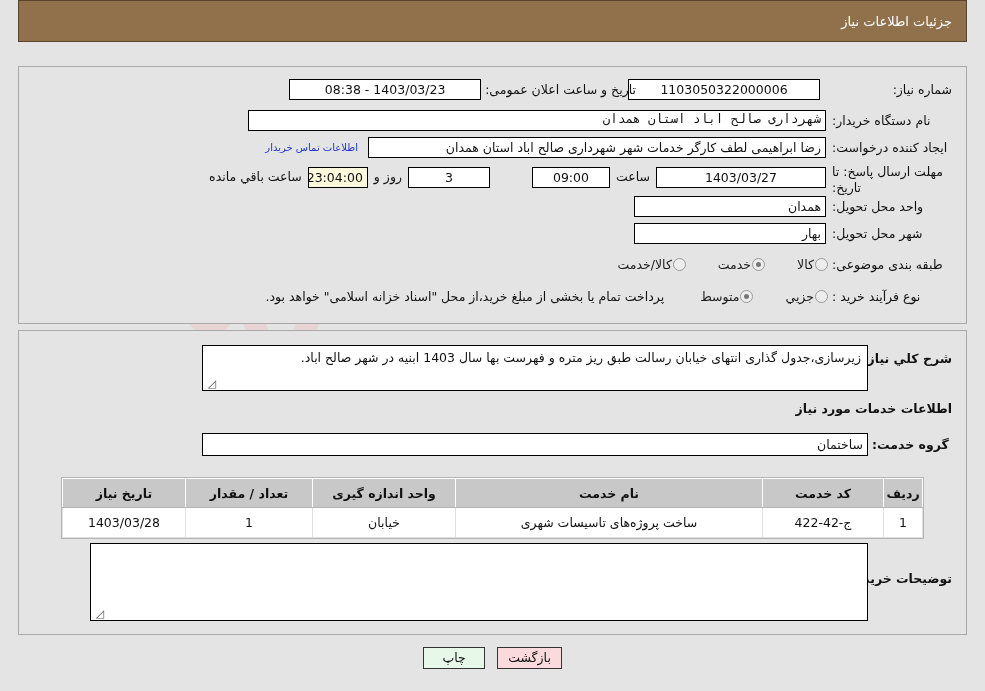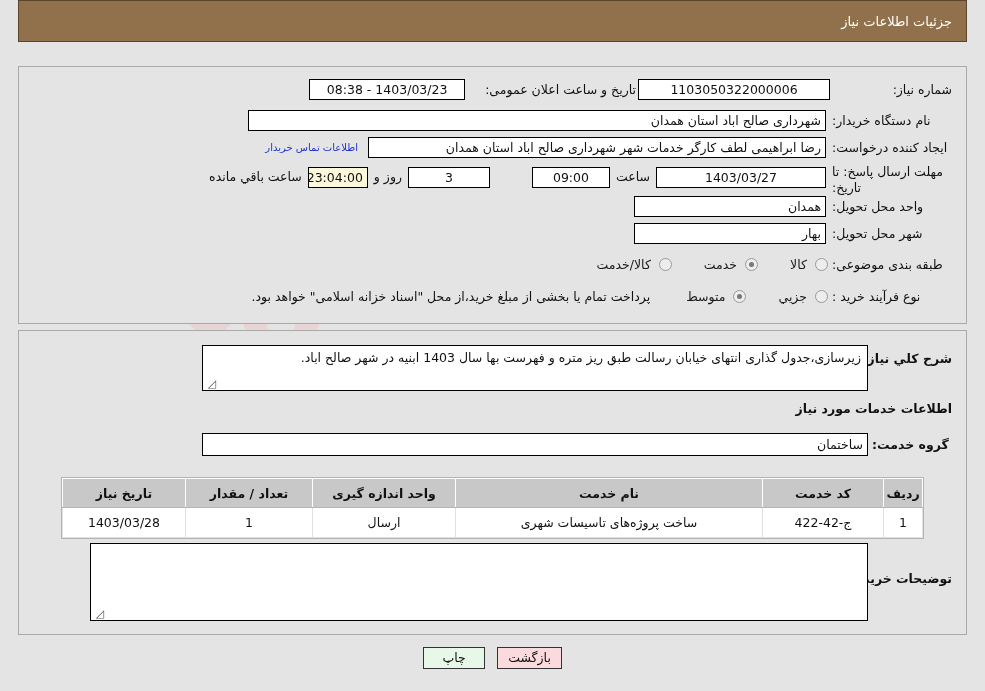--- a/index.html
+++ b/index.html
@@ -159,21 +159,21 @@
     background: #777;
   }
   .radio-group {
     display: flex;
     align-items: center;
     gap: 6px;
   }
   .radio-item {
     display: flex;
     align-items: center;
-    gap: 8px;
+    gap: 1px;
     margin-left: 26px;
   }
   .radio-item span { font-size: 12.5px; }
 
   
   .tarea {
     background: #ffffff;
     border: 1px solid #000;
     box-sizing: border-box;
     padding: 4px 6px;
@@ -263,30 +263,30 @@
 </div>
 
 <div class="header-bar">
   <div class="header-title">جزئیات اطلاعات نیاز</div>
 </div>
 
 <div class="panel panel-top">
 
   <div class="frm-row" style="top:12px; right:14px;">
     <div class="lbl" style="width:120px;text-align:right;">شماره نیاز:</div>
-    <div class="txtbox" style="width:192px; margin-right:2px;">1103050322000006</div>
+    <div class="txtbox" style="width:192px; margin-right:12px;">1103050322000006</div>
   </div>
   <div class="frm-row" style="top:12px; right:330px;">
     <div class="lbl">تاریخ و ساعت اعلان عمومی:</div>
-    <div class="txtbox" style="width:156px; margin-right:20px;">1403/03/23 - 08:38</div>
+    <div class="txtbox" style="width:192px; margin-right:4px;">1403/03/23 - 08:38</div>
   </div>
 
   <div class="frm-row" style="top:43px; right:14px;">
     <div class="lbl" style="width:120px;">نام دستگاه خریدار:</div>
-    <div class="txtbox ta-right" style="width:578px; margin-right:6px;">شهرداری صالح اباد استان همدان</div>
+    <div class="txtbox ta-right" style="width:578px; margin-right:6px;font-family:Liberation Mono, monospace;">شهرداری صالح اباد استان همدان</div>
   </div>
 
   <div class="frm-row" style="top:70px; right:14px;">
     <div class="lbl" style="width:120px;">ایجاد کننده درخواست:</div>
     <div class="txtbox ta-right" style="width:458px; margin-right:6px;">رضا ابراهیمی لطف کارگر خدمات شهر شهرداری صالح اباد استان همدان</div>
     <a class="link" style="margin-right:10px;">اطلاعات تماس خریدار</a>
   </div>
 
   <div class="frm-row" style="top:97px; right:14px; align-items:flex-start;">
     <div class="lbl" style="width:120px; line-height:16px; white-space:normal;">مهلت ارسال پاسخ: تا تاریخ:</div>
@@ -373,21 +373,21 @@
           <th style="width:140px;">واحد اندازه گیری</th>
           <th style="width:124px;text-align:center;">تعداد / مقدار</th>
           <th style="width:120px;">تاریخ نیاز</th>
         </tr>
       </thead>
       <tbody>
         <tr>
           <td>1</td>
           <td>ج-42-422</td>
           <td>ساخت پروژه‌های تاسیسات شهری</td>
-          <td>ارسال</td>
+          <td>خیابان</td>
           <td>1</td>
           <td>1403/03/28</td>
         </tr>
       </tbody>
     </table>
   </div>
 
   <div class="frm-row" style="top:212px; right:14px; align-items:flex-start;">
     <div class="lbl lbl-b" style="width:80px; margin-top:28px;">توضیحات خریدار:</div>
     <div class="tarea" style="width:778px; height:78px; margin-right:4px;">

